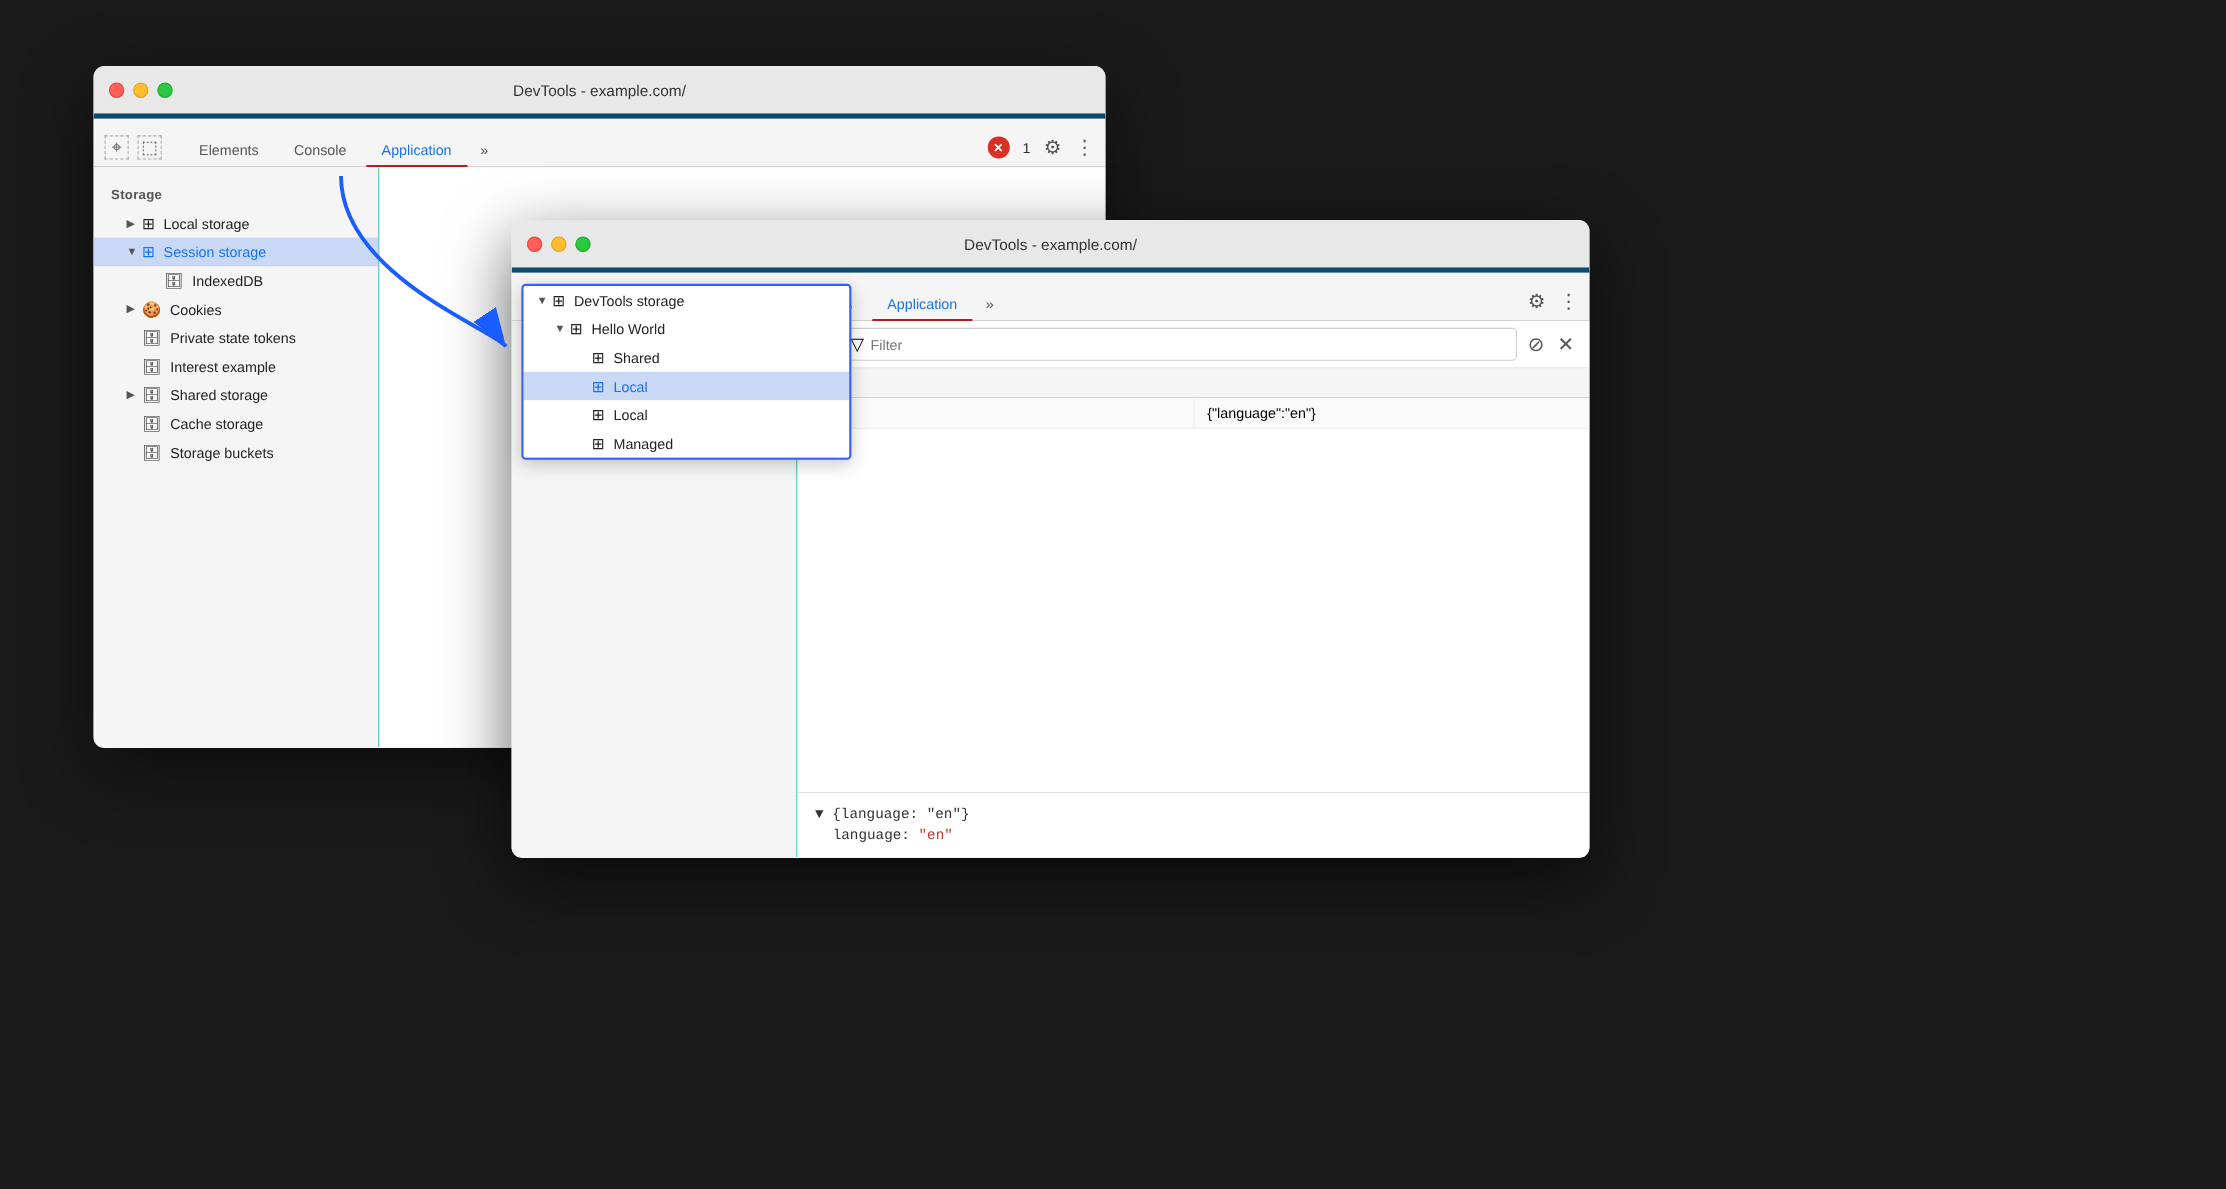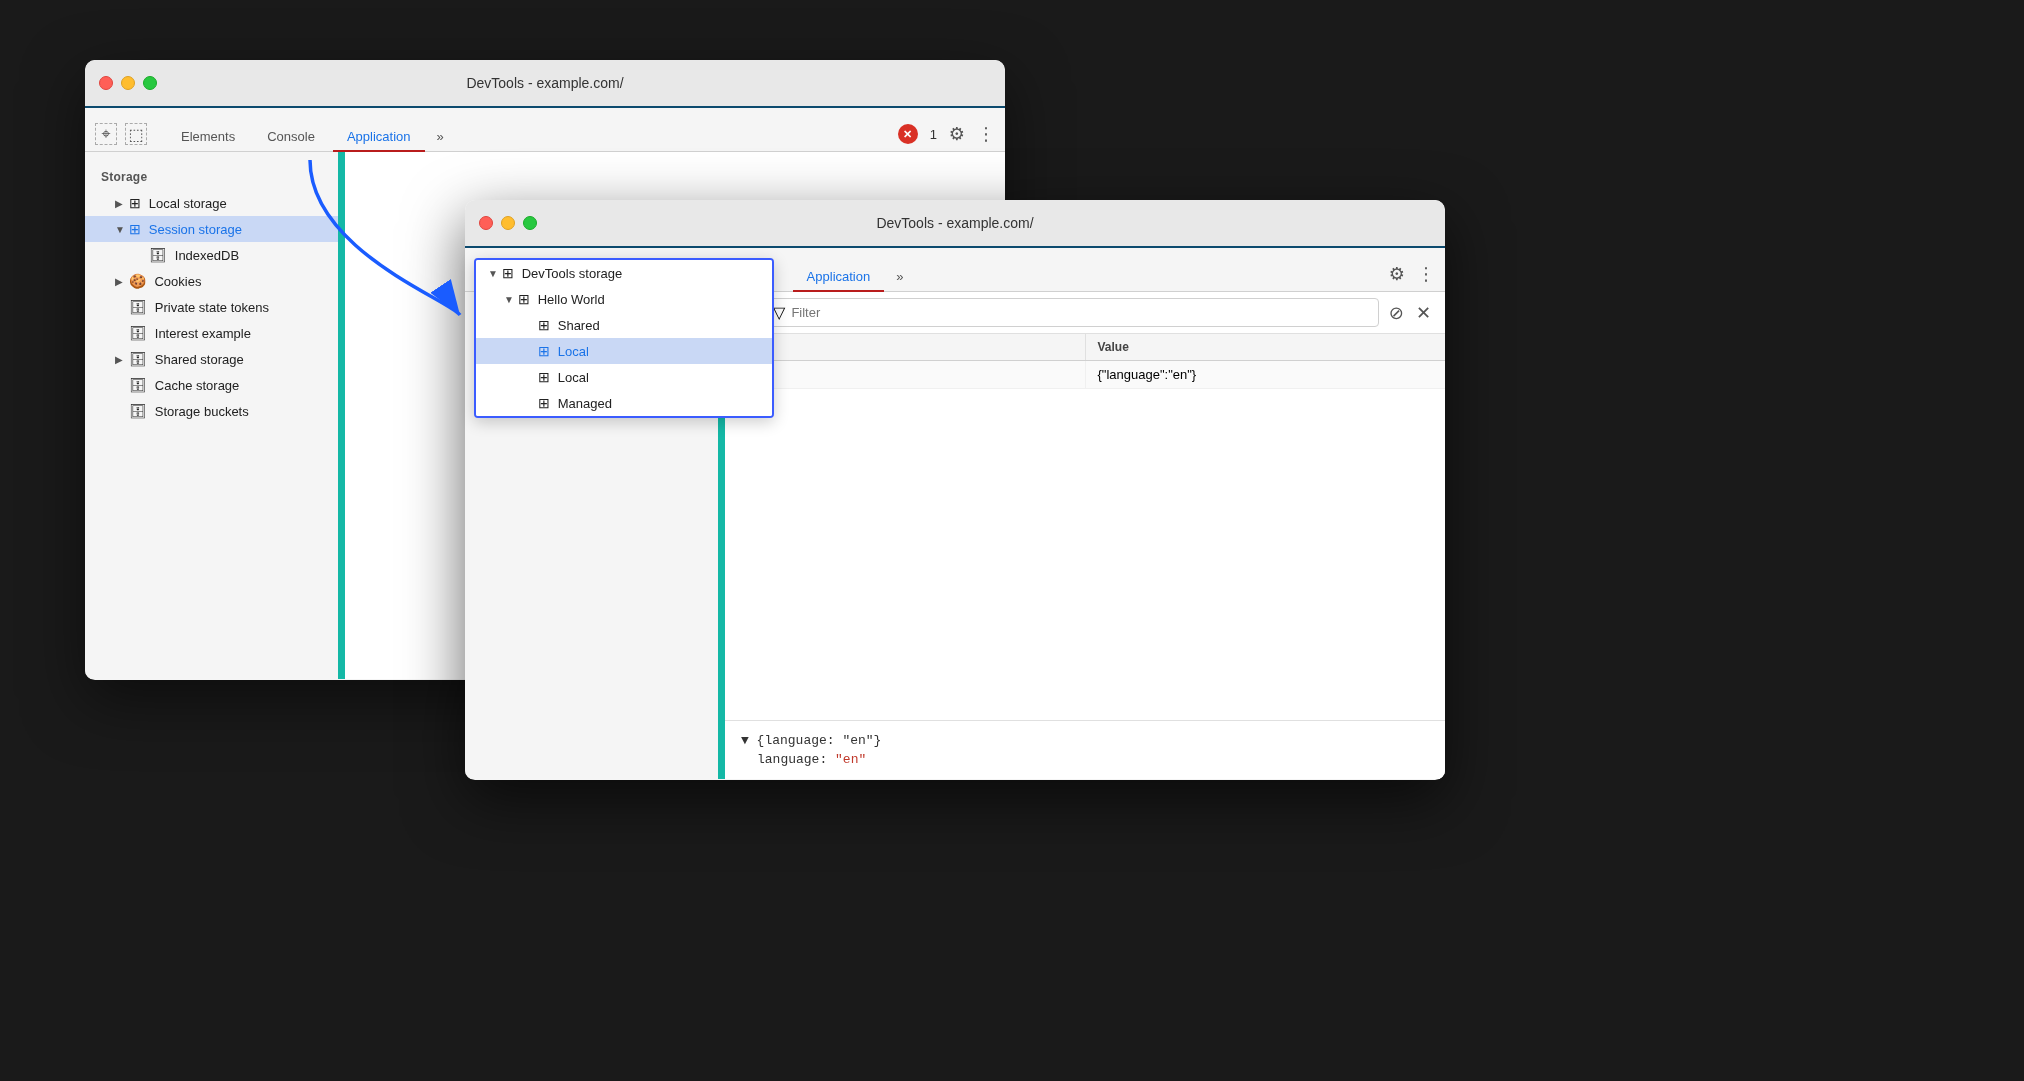--- a/index.html
+++ b/index.html
@@ -39,21 +39,21 @@
     }
 
     
     .title-bar {
       background: #e8e8e8;
       height: 48px;
       display: flex;
       align-items: center;
       justify-content: center;
       position: relative;
-      border-bottom: 2px solid #0c4a6e;
+      border-bottom: 5px solid #0c4a6e;
       border-radius: 10px 10px 0 0;
     }
     .title-bar-title {
       font-size: 14px;
       color: #333;
       font-weight: 500;
     }
     .traffic-lights {
       position: absolute;
       left: 14px;
@@ -143,21 +143,21 @@
     
     .main-area {
       display: flex;
       height: calc(100% - 93px);
     }
 
     
     .sidebar {
       width: 260px;
       background: #f5f5f5;
-      border-right: 7px solid #14b8a6;
+      border-right: 1px solid #14b8a6;
       padding: 14px 0;
       overflow-y: auto;
       flex-shrink: 0;
     }
     .sidebar-section-label {
       font-size: 12px;
       font-weight: 600;
       color: #555;
       padding: 4px 16px 6px;
       letter-spacing: 0.02em;
@@ -434,21 +434,20 @@
         <div class="filter-input-wrap">
           <span>▽</span>
           <input class="filter-input" type="text" placeholder="Filter" style="">
         </div>
         <span class="filter-btn">⊘</span>
         <span class="clear-btn">✕</span>
       </div>
       <div class="data-table">
         <div class="table-header">
           <div class="col">Key</div>
-          <div class="col">Value</div>
         </div>
         <div class="table-row-data odd">
           <div class="col">config</div>
           <div class="col">{"language":"en"}</div>
         </div>
       </div>
       <div class="json-preview">
         <div>
           <span class="json-label">▼ {language: "en"}</span>
         </div>

